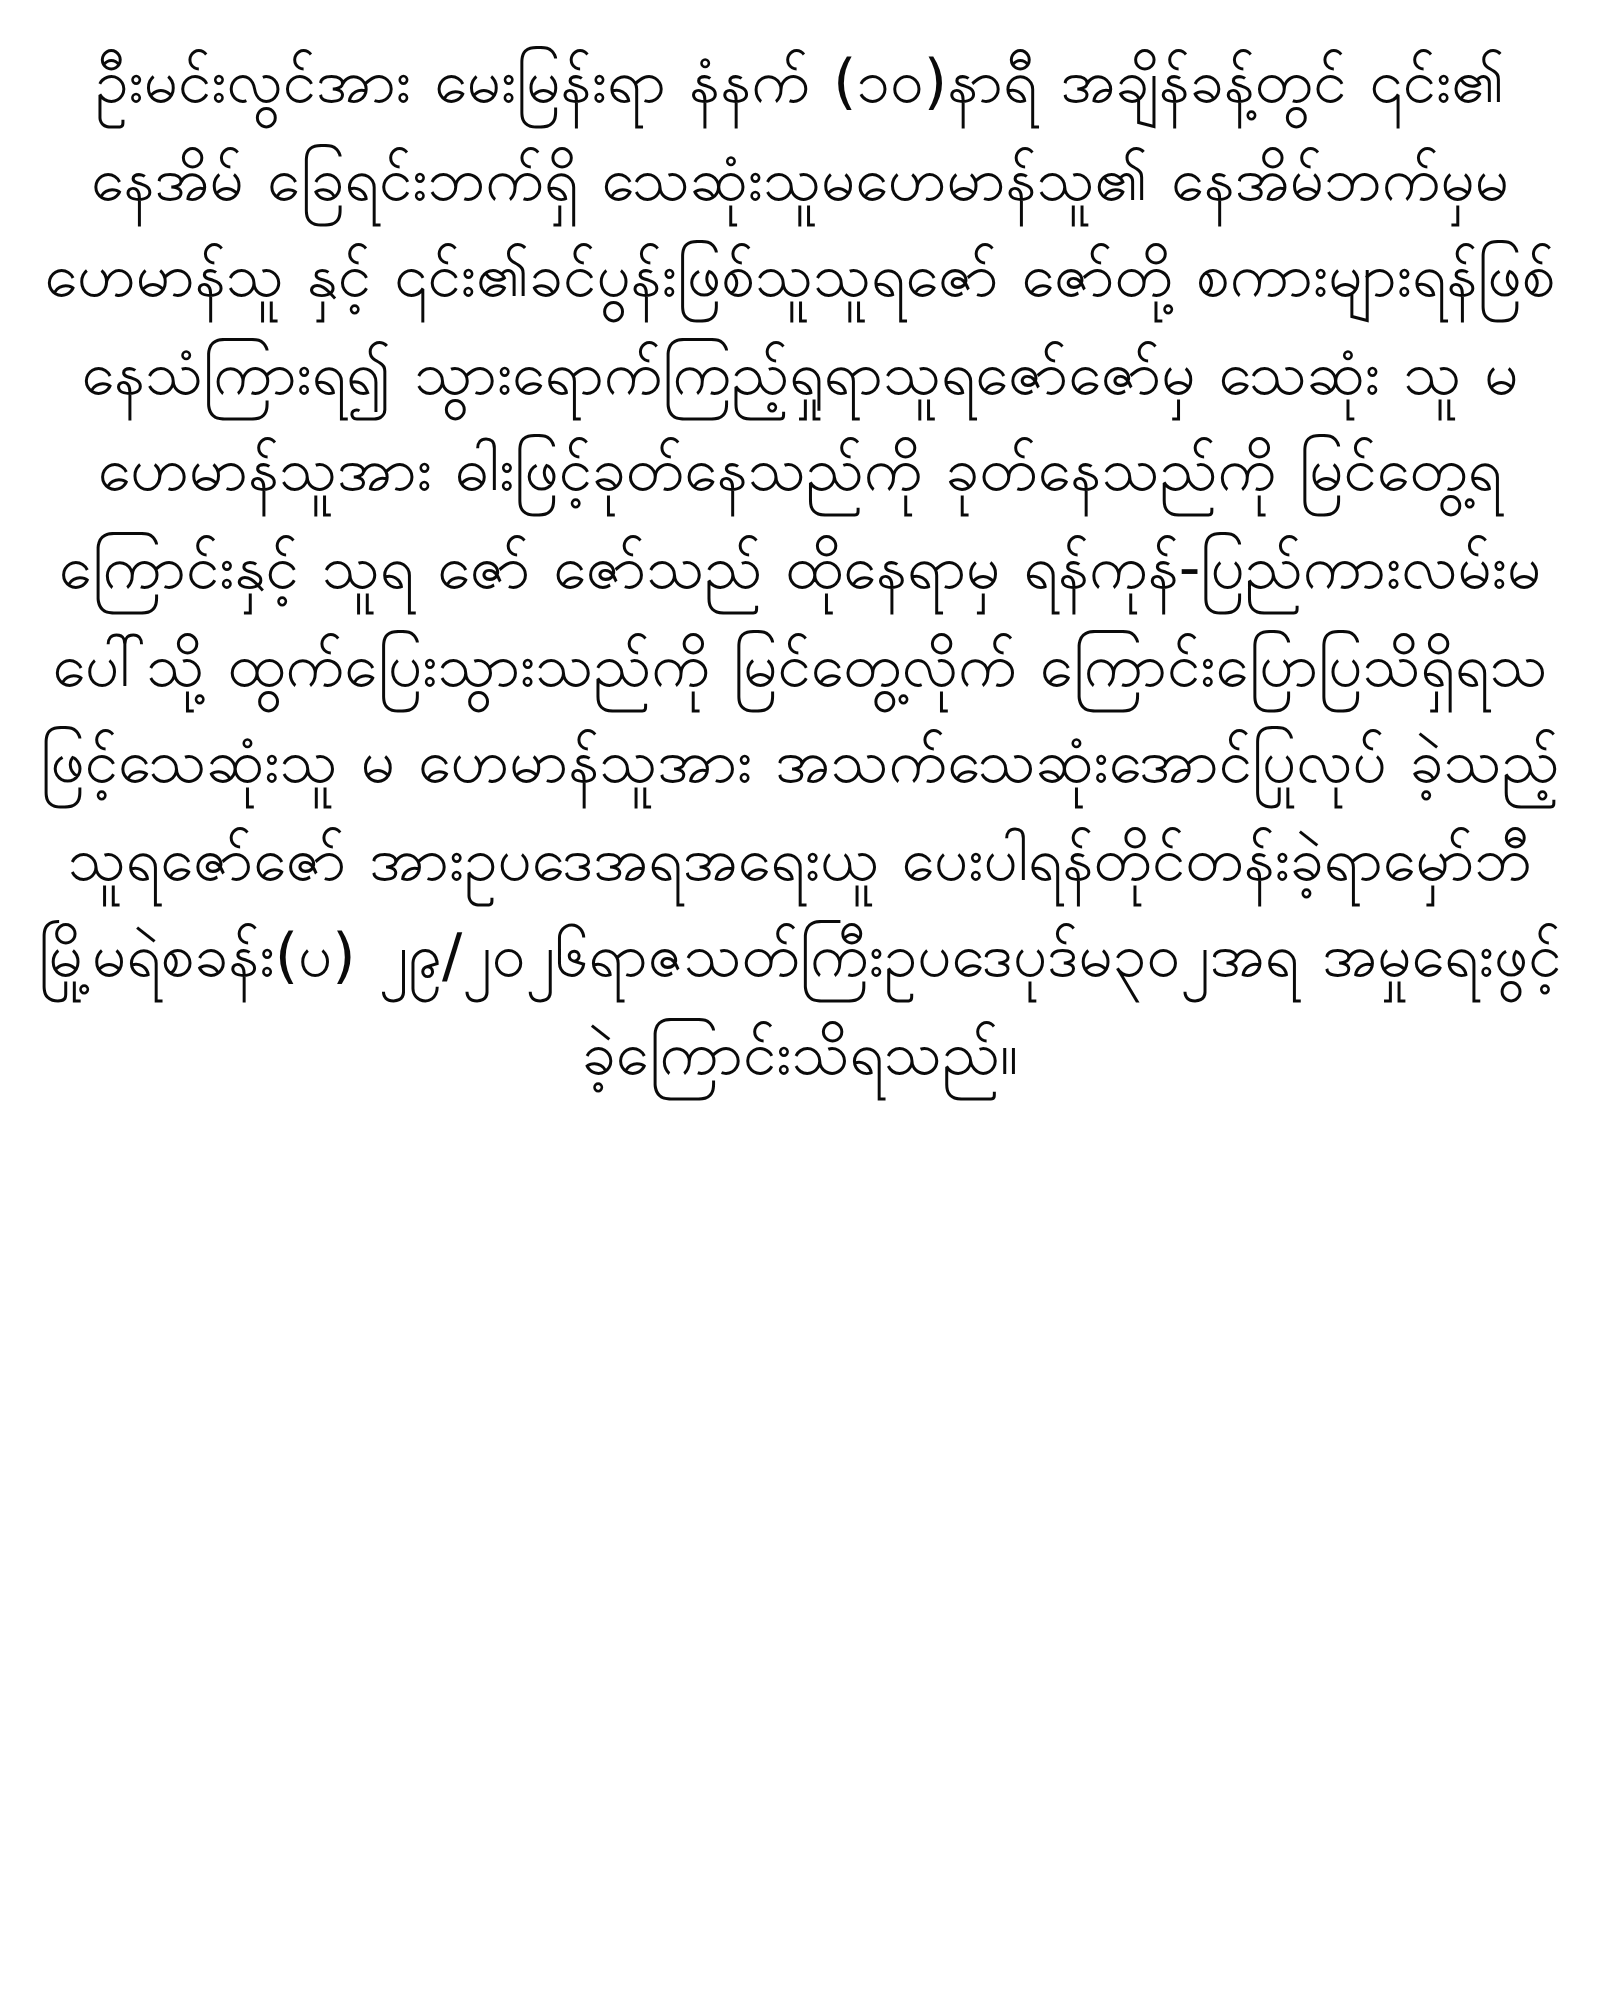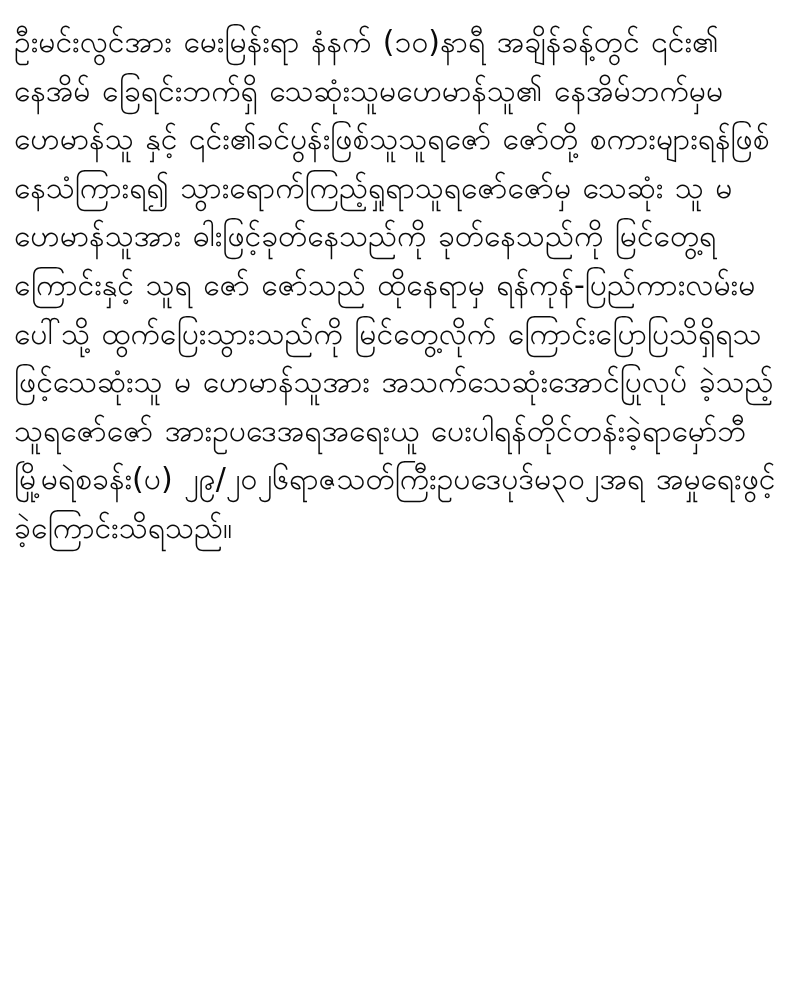--- a/index.html
+++ b/index.html
@@ -19,21 +19,21 @@
     height: 995px;
     padding: 18px 14px 10px 14px;
     background: #ffffff;
     color: #000000;
   }
   #article-body {
     font-size: 30px;
     line-height: 1.62;
     letter-spacing: 0px;
     word-spacing: 2px;
-    text-align: left;
+    text-align: center;
     color: #0a0a0a;
     white-space: pre-wrap;
     font-weight: 400;
   }
   .para {
     margin: 0;
   }
 </style>
 </head>
 <body>

